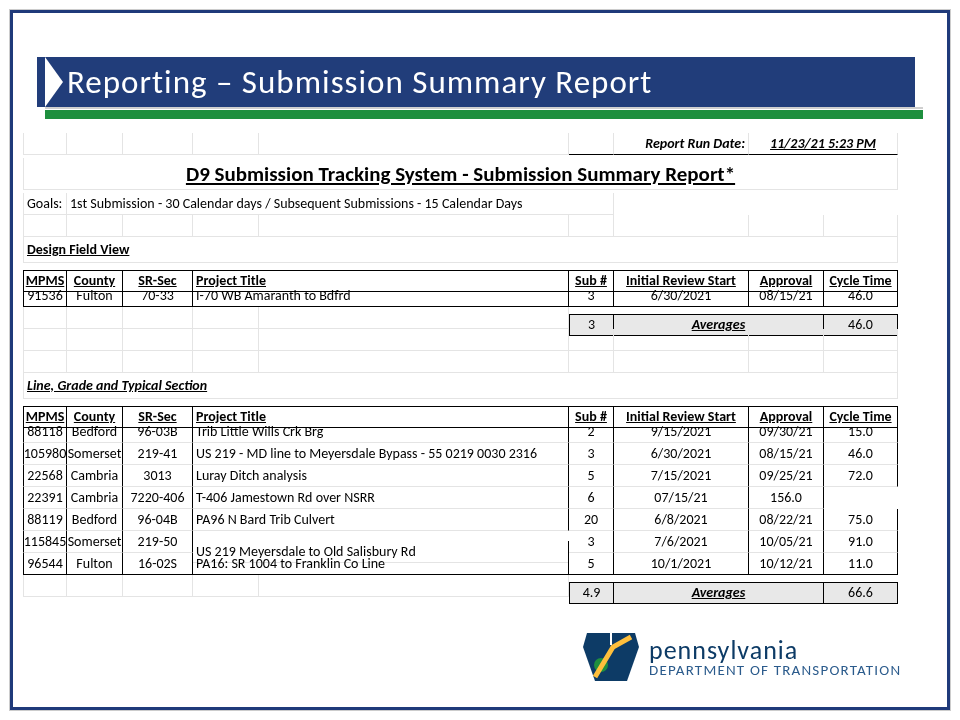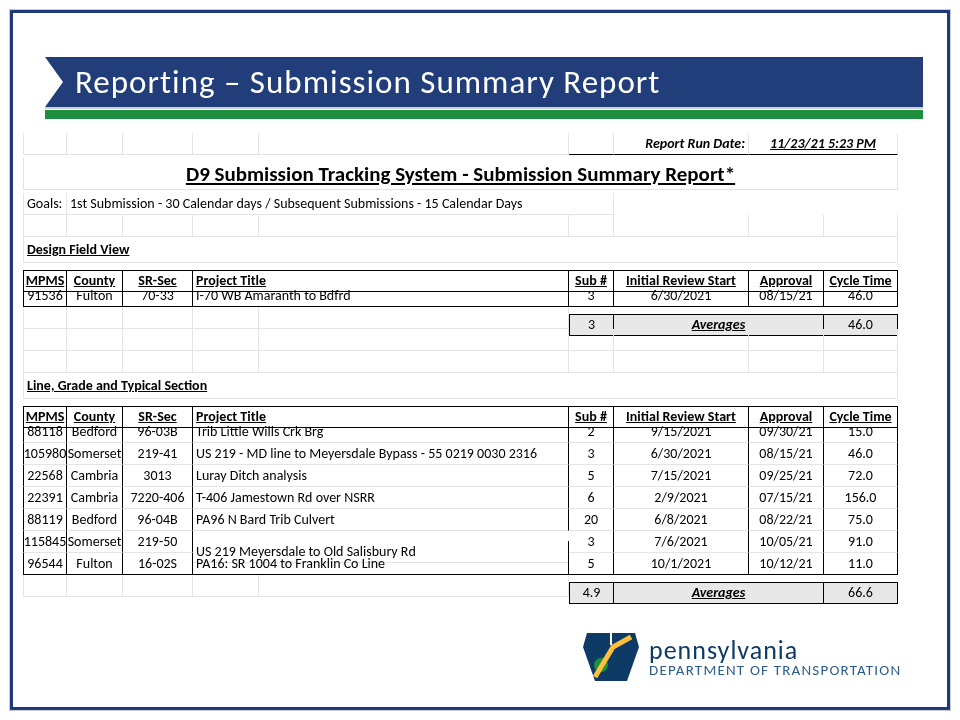--- a/index.html
+++ b/index.html
@@ -15,21 +15,21 @@
     position: absolute;
     left: 10px; top: 10px;
     width: 940px; height: 700px;
     border: 3px solid #1f3a7a;
     box-shadow: 0 0 0 1px #ccc;
     background: #fff;
   }
   
   .title-bar {
     position: absolute;
-    left: 32px; top: 44px;
+    left: 24px; top: 44px;
     width: 878px; height: 50px;
     background: #213d7a;
     color: #fff;
     font-size: 33px;
     font-weight: 400;
     letter-spacing: 1px;
     display: flex; align-items: center;
     padding-left: 30px;
     font-family: "Segoe UI Light", "Segoe UI", Calibri, sans-serif;
   }
@@ -221,21 +221,21 @@
         <div></div>
         <div></div>
         <div></div>
         <div></div>
         <div></div>
         <div></div>
         <div></div>
     </div>
 
     <div class="row" style="height:26px;">
-      <div class="section-hdr" style="grid-column: span 9;">Line, Grade and Typical Section</div>
+      <div class="section-hdr" style="grid-column: span 9; font-style: italic;">Line, Grade and Typical Section</div>
     </div>
 
     <div class="row">
       <div class="bold und ctr b-top b-bot b-left b-right">MPMS</div>
       <div class="bold und ctr b-top b-bot b-right">County</div>
       <div class="bold und ctr b-top b-bot b-right">SR-Sec</div>
       <div class="bold und b-top b-bot b-right" style="grid-column: span 2;">Project Title</div>
       <div class="bold und ctr b-top b-bot b-right">Sub #</div>
       <div class="bold und ctr b-top b-bot b-right">Initial Review Start</div>
       <div class="bold und ctr b-top b-bot b-right">Approval</div>
@@ -272,21 +272,20 @@
           <div class="ctr b-right">7/15/2021</div>
           <div class="ctr b-right">09/25/21</div>
           <div class="ctr b-right">72.0</div>
         </div>
         <div class="row">
           <div class="ctr b-left b-right">22391</div>
           <div class="ctr b-right">Cambria</div>
           <div class="ctr b-right">7220-406</div>
           <div class="b-right" style="grid-column:span 2;">T-406 Jamestown Rd over NSRR</div>
           <div class="ctr b-right">6</div>
-          <div class="ctr b-right">2/9/2021</div>
           <div class="ctr b-right">07/15/21</div>
           <div class="ctr b-right">156.0</div>
         </div>
         <div class="row">
           <div class="ctr b-left b-right">88119</div>
           <div class="ctr b-right">Bedford</div>
           <div class="ctr b-right">96-04B</div>
           <div class="b-right" style="grid-column:span 2;">PA96 N Bard Trib Culvert</div>
           <div class="ctr b-right">20</div>
           <div class="ctr b-right">6/8/2021</div>

